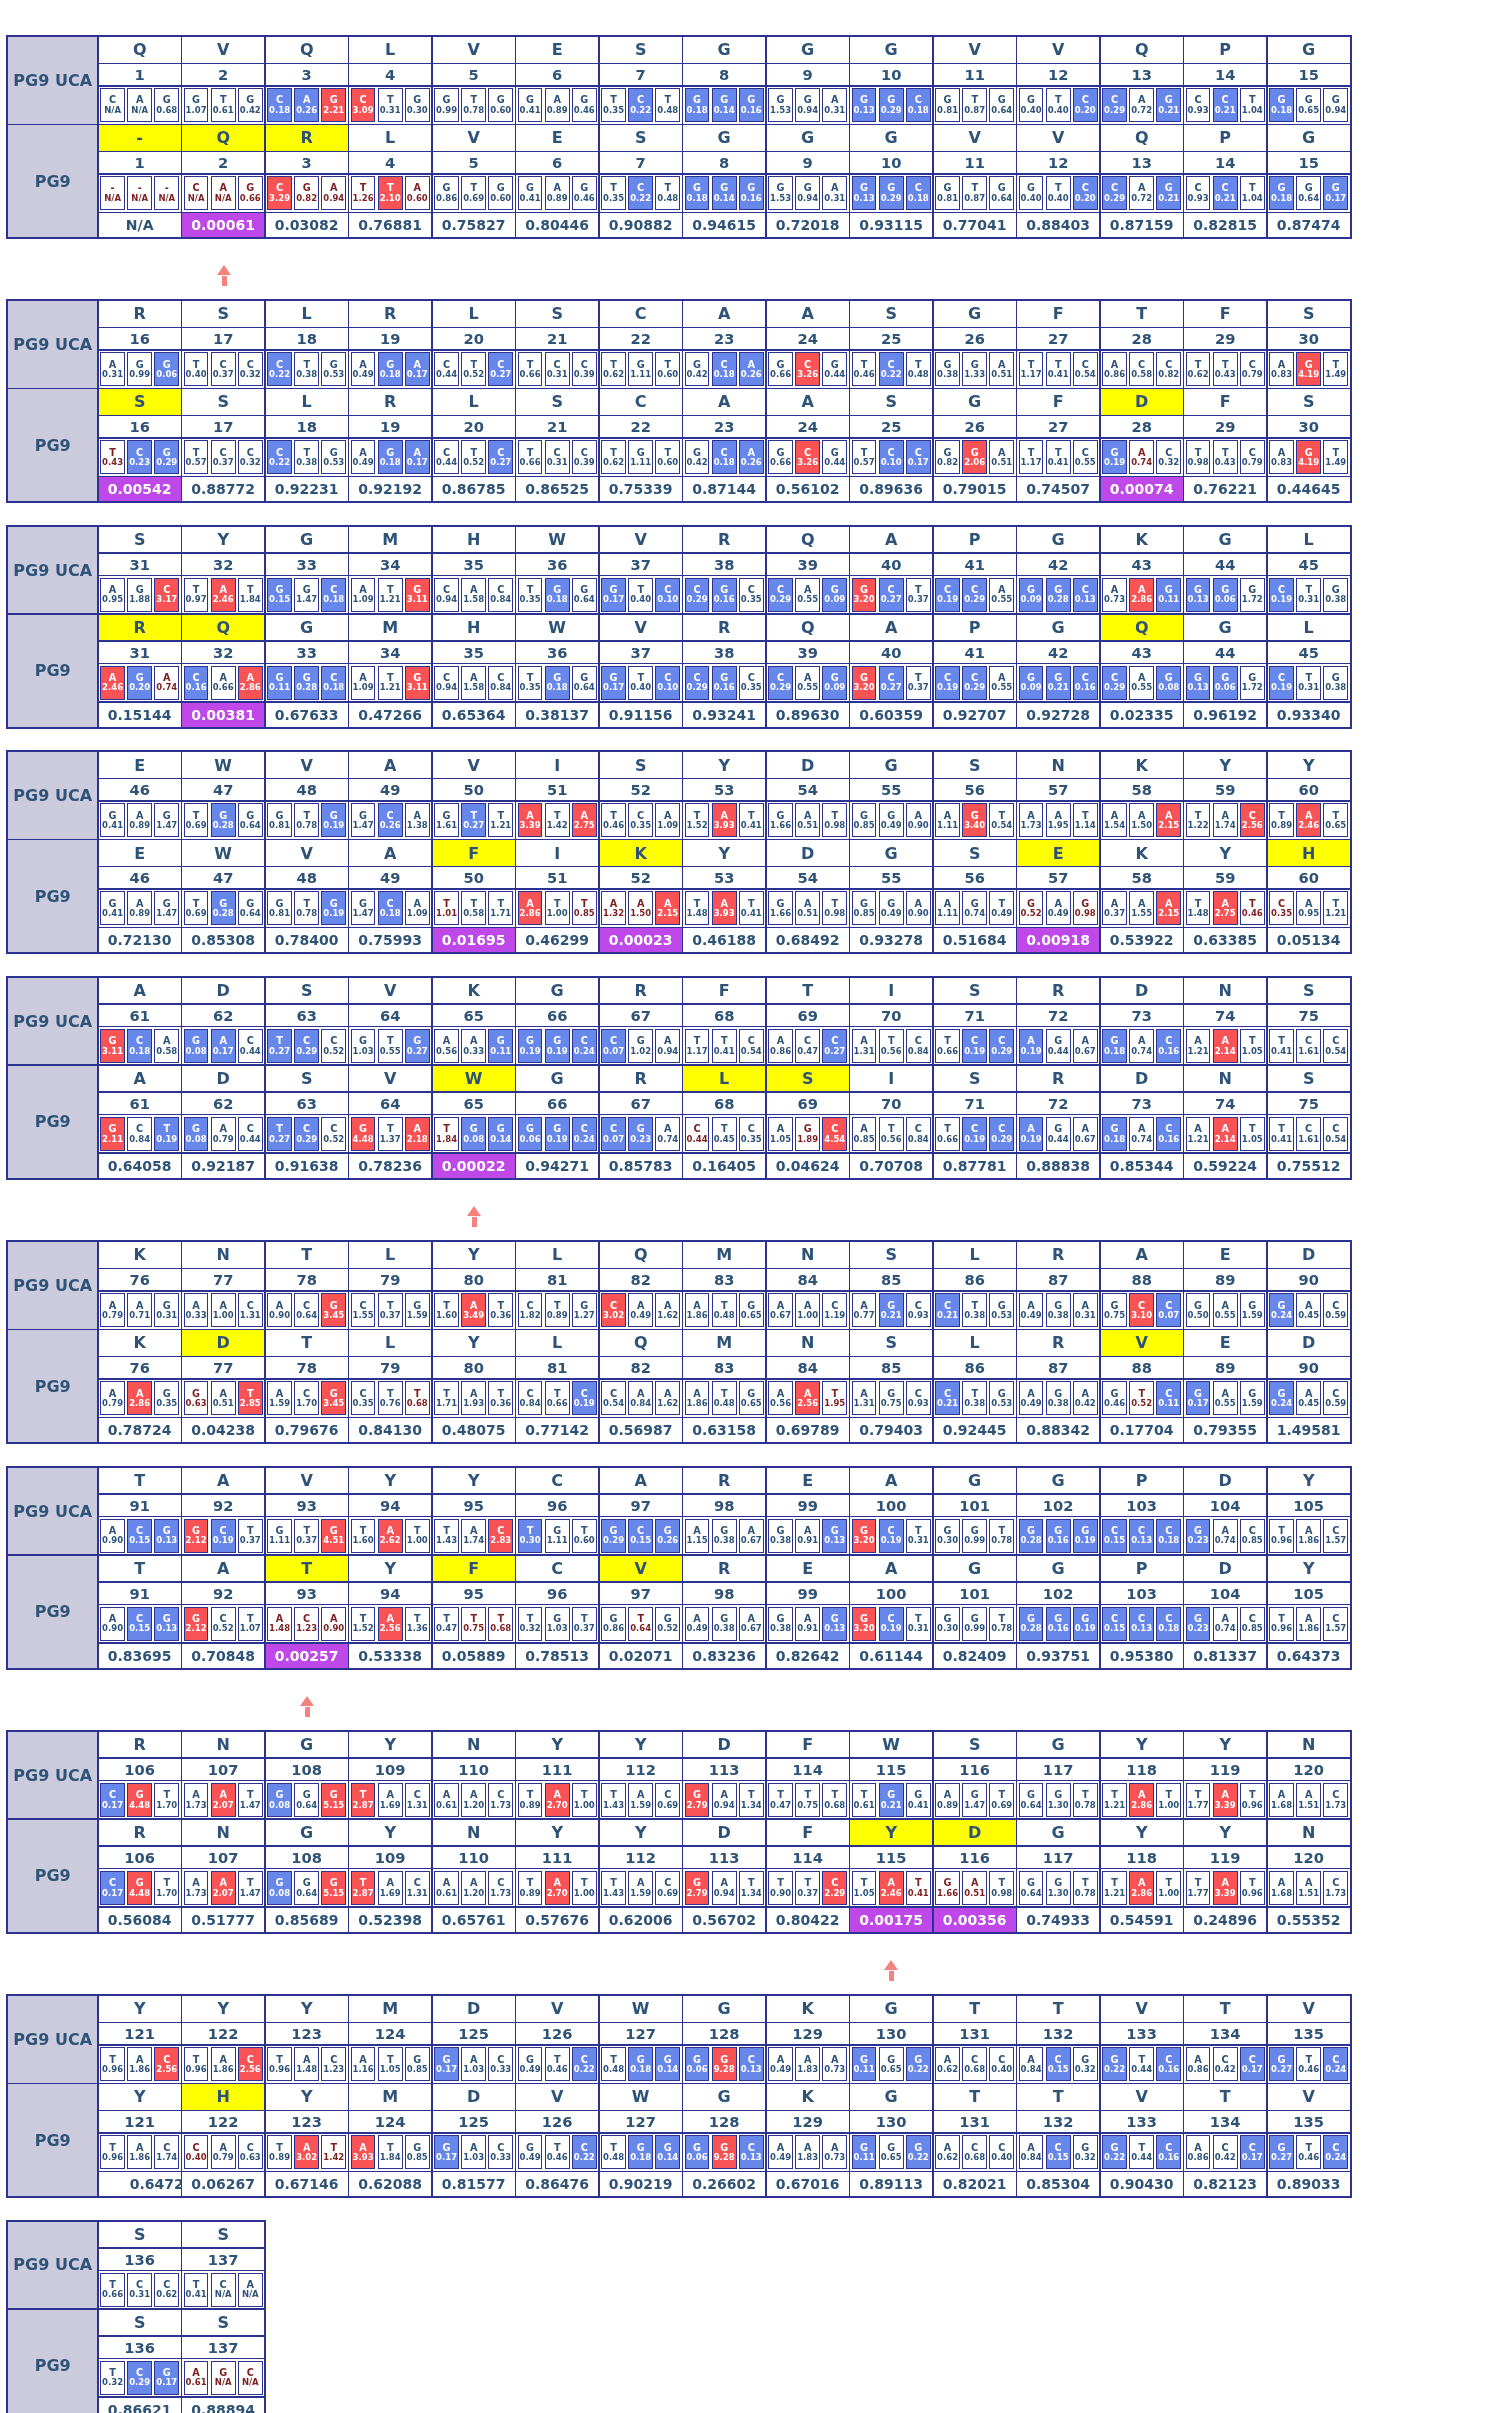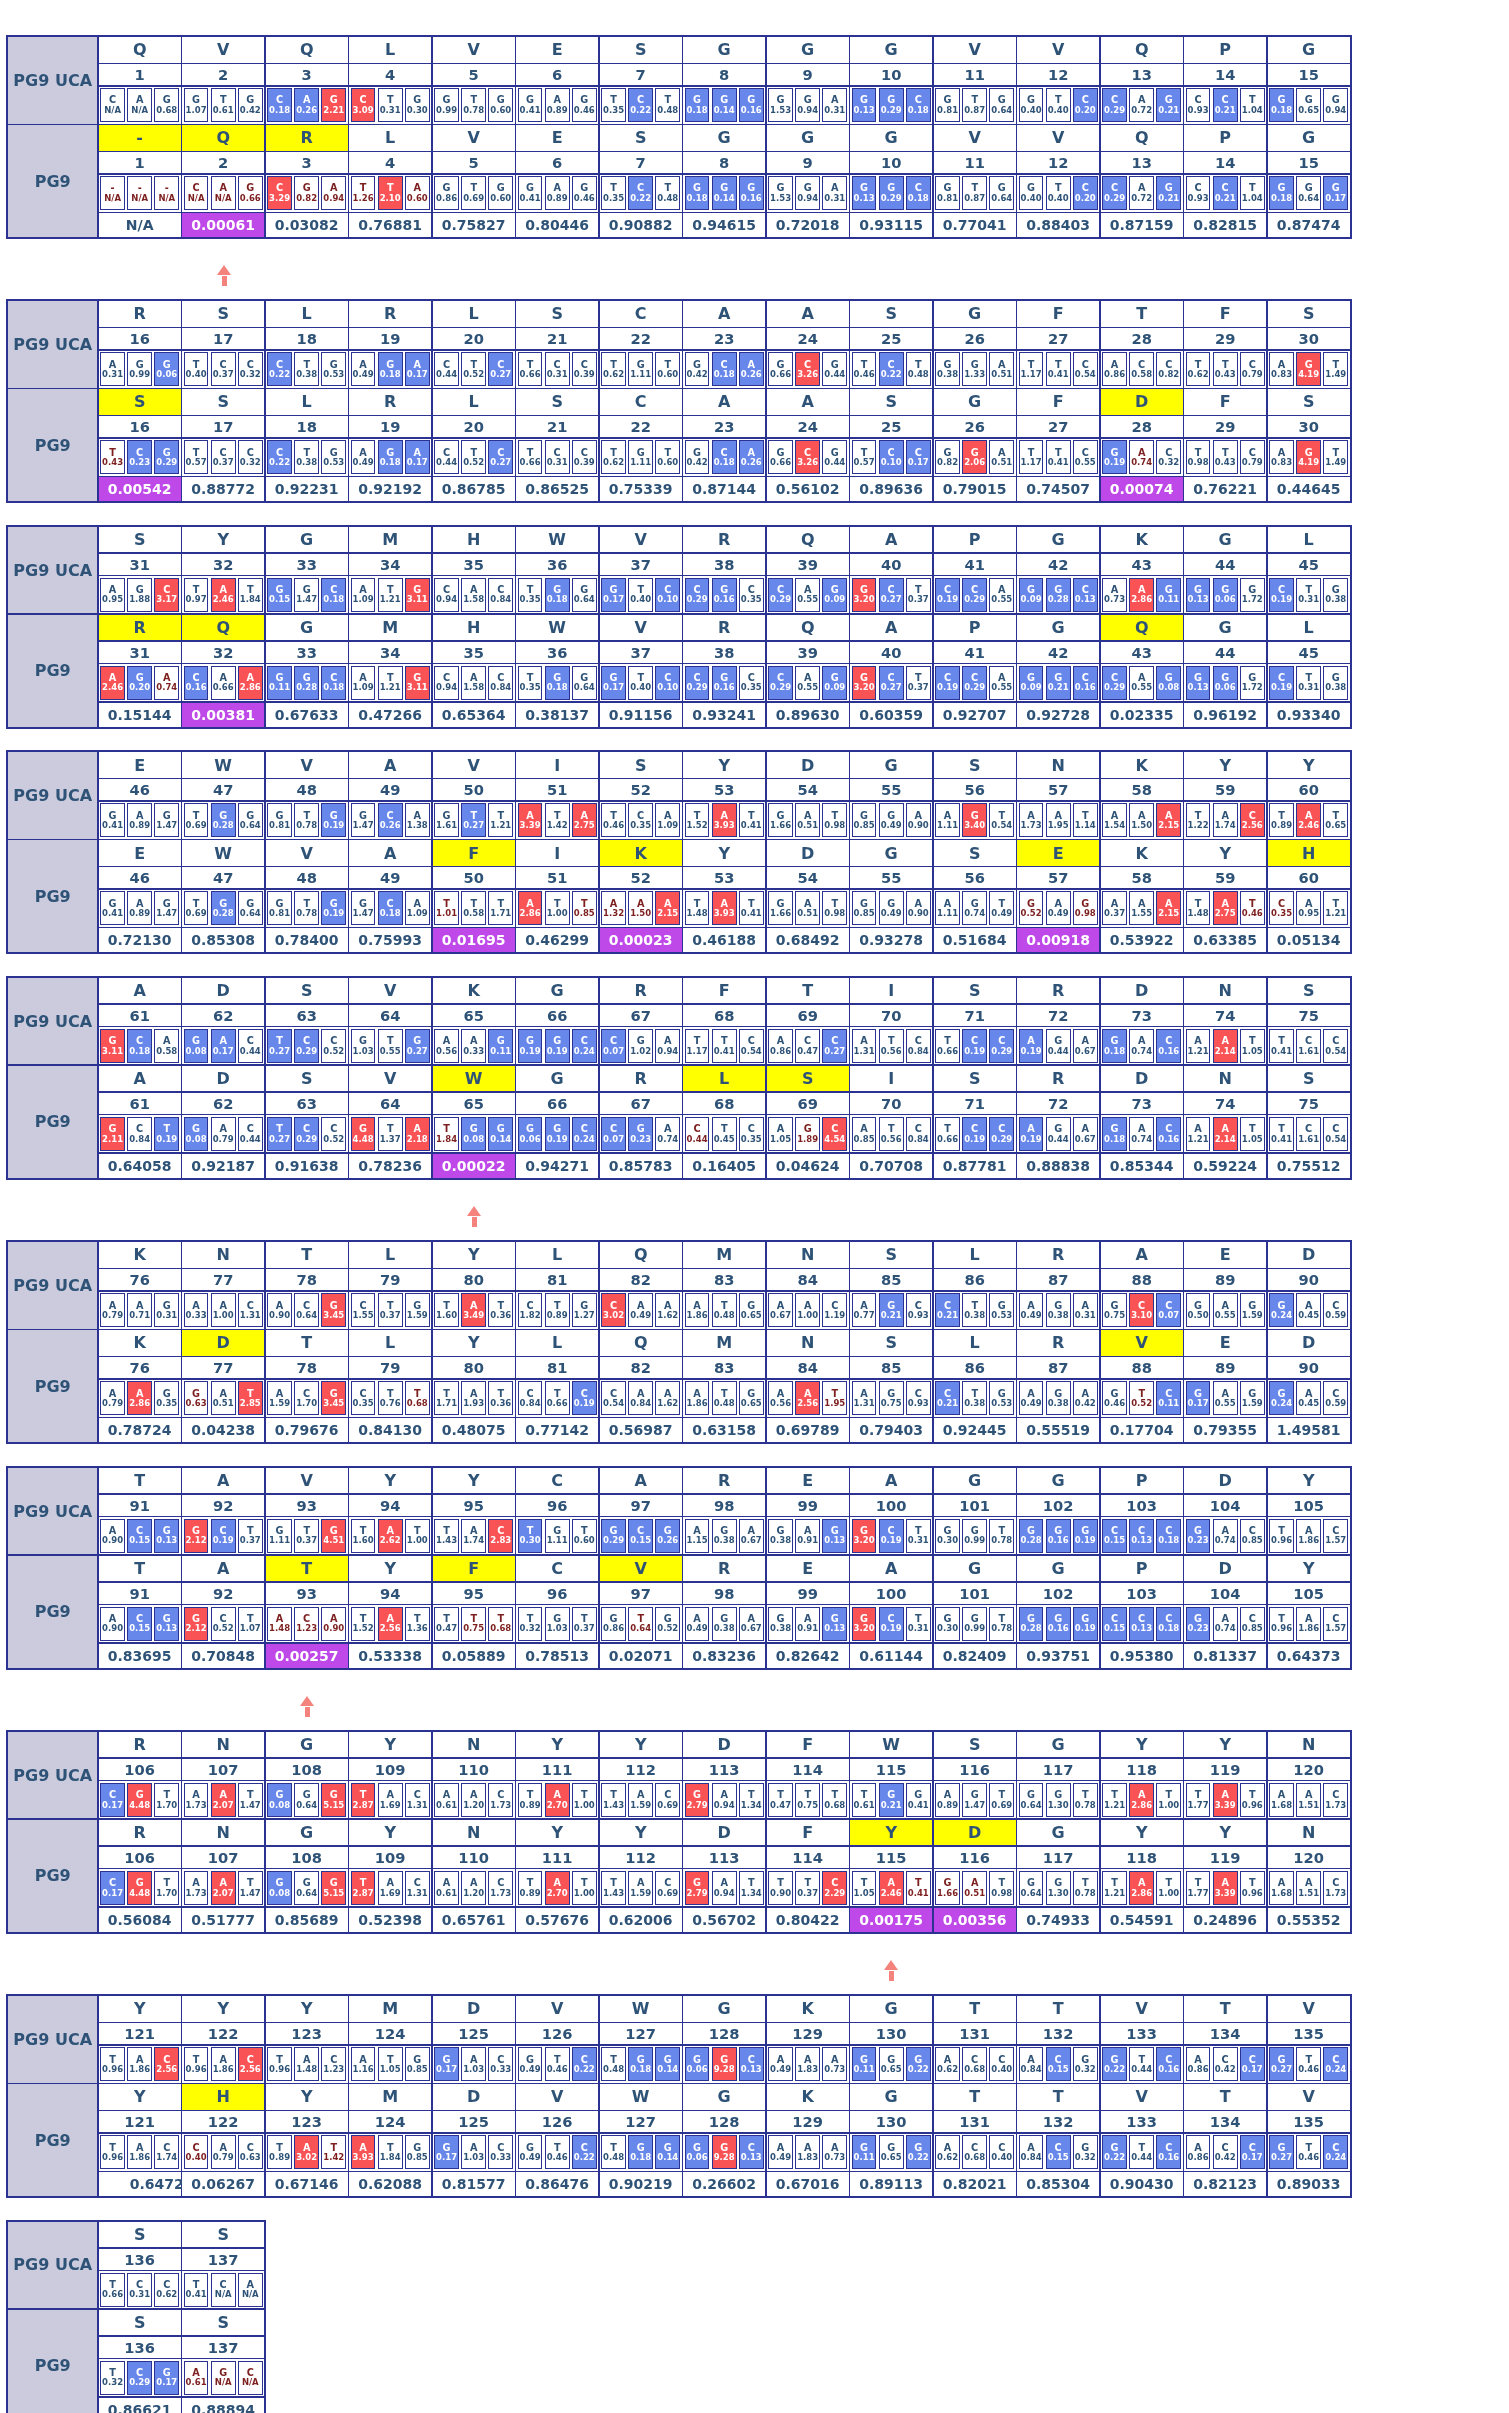--- a/index.html
+++ b/index.html
@@ -2931,21 +2931,21 @@
         </div>
         <div class="sub f-w">
           <div class="l">G</div>
           <div class="v">0.38</div>
         </div>
         <div class="sub f-w">
           <div class="l">A</div>
           <div class="v">0.42</div>
         </div>
       </div>
-      <div class="cell score" style="grid-area: 7 / 13;">0.55519</div>
+      <div class="cell score" style="grid-area: 7 / 13;">0.88342</div>
       <div class="cell aa" style="grid-area: 1 / 14;">A</div>
       <div class="cell pos" style="grid-area: 2 / 14;">88</div>
       <div class="cell nt" style="grid-area: 3 / 14;">
         <div class="sub f-w">
           <div class="l">G</div>
           <div class="v">0.75</div>
         </div>
         <div class="sub f-r">
           <div class="l">C</div>
           <div class="v">3.10</div>

